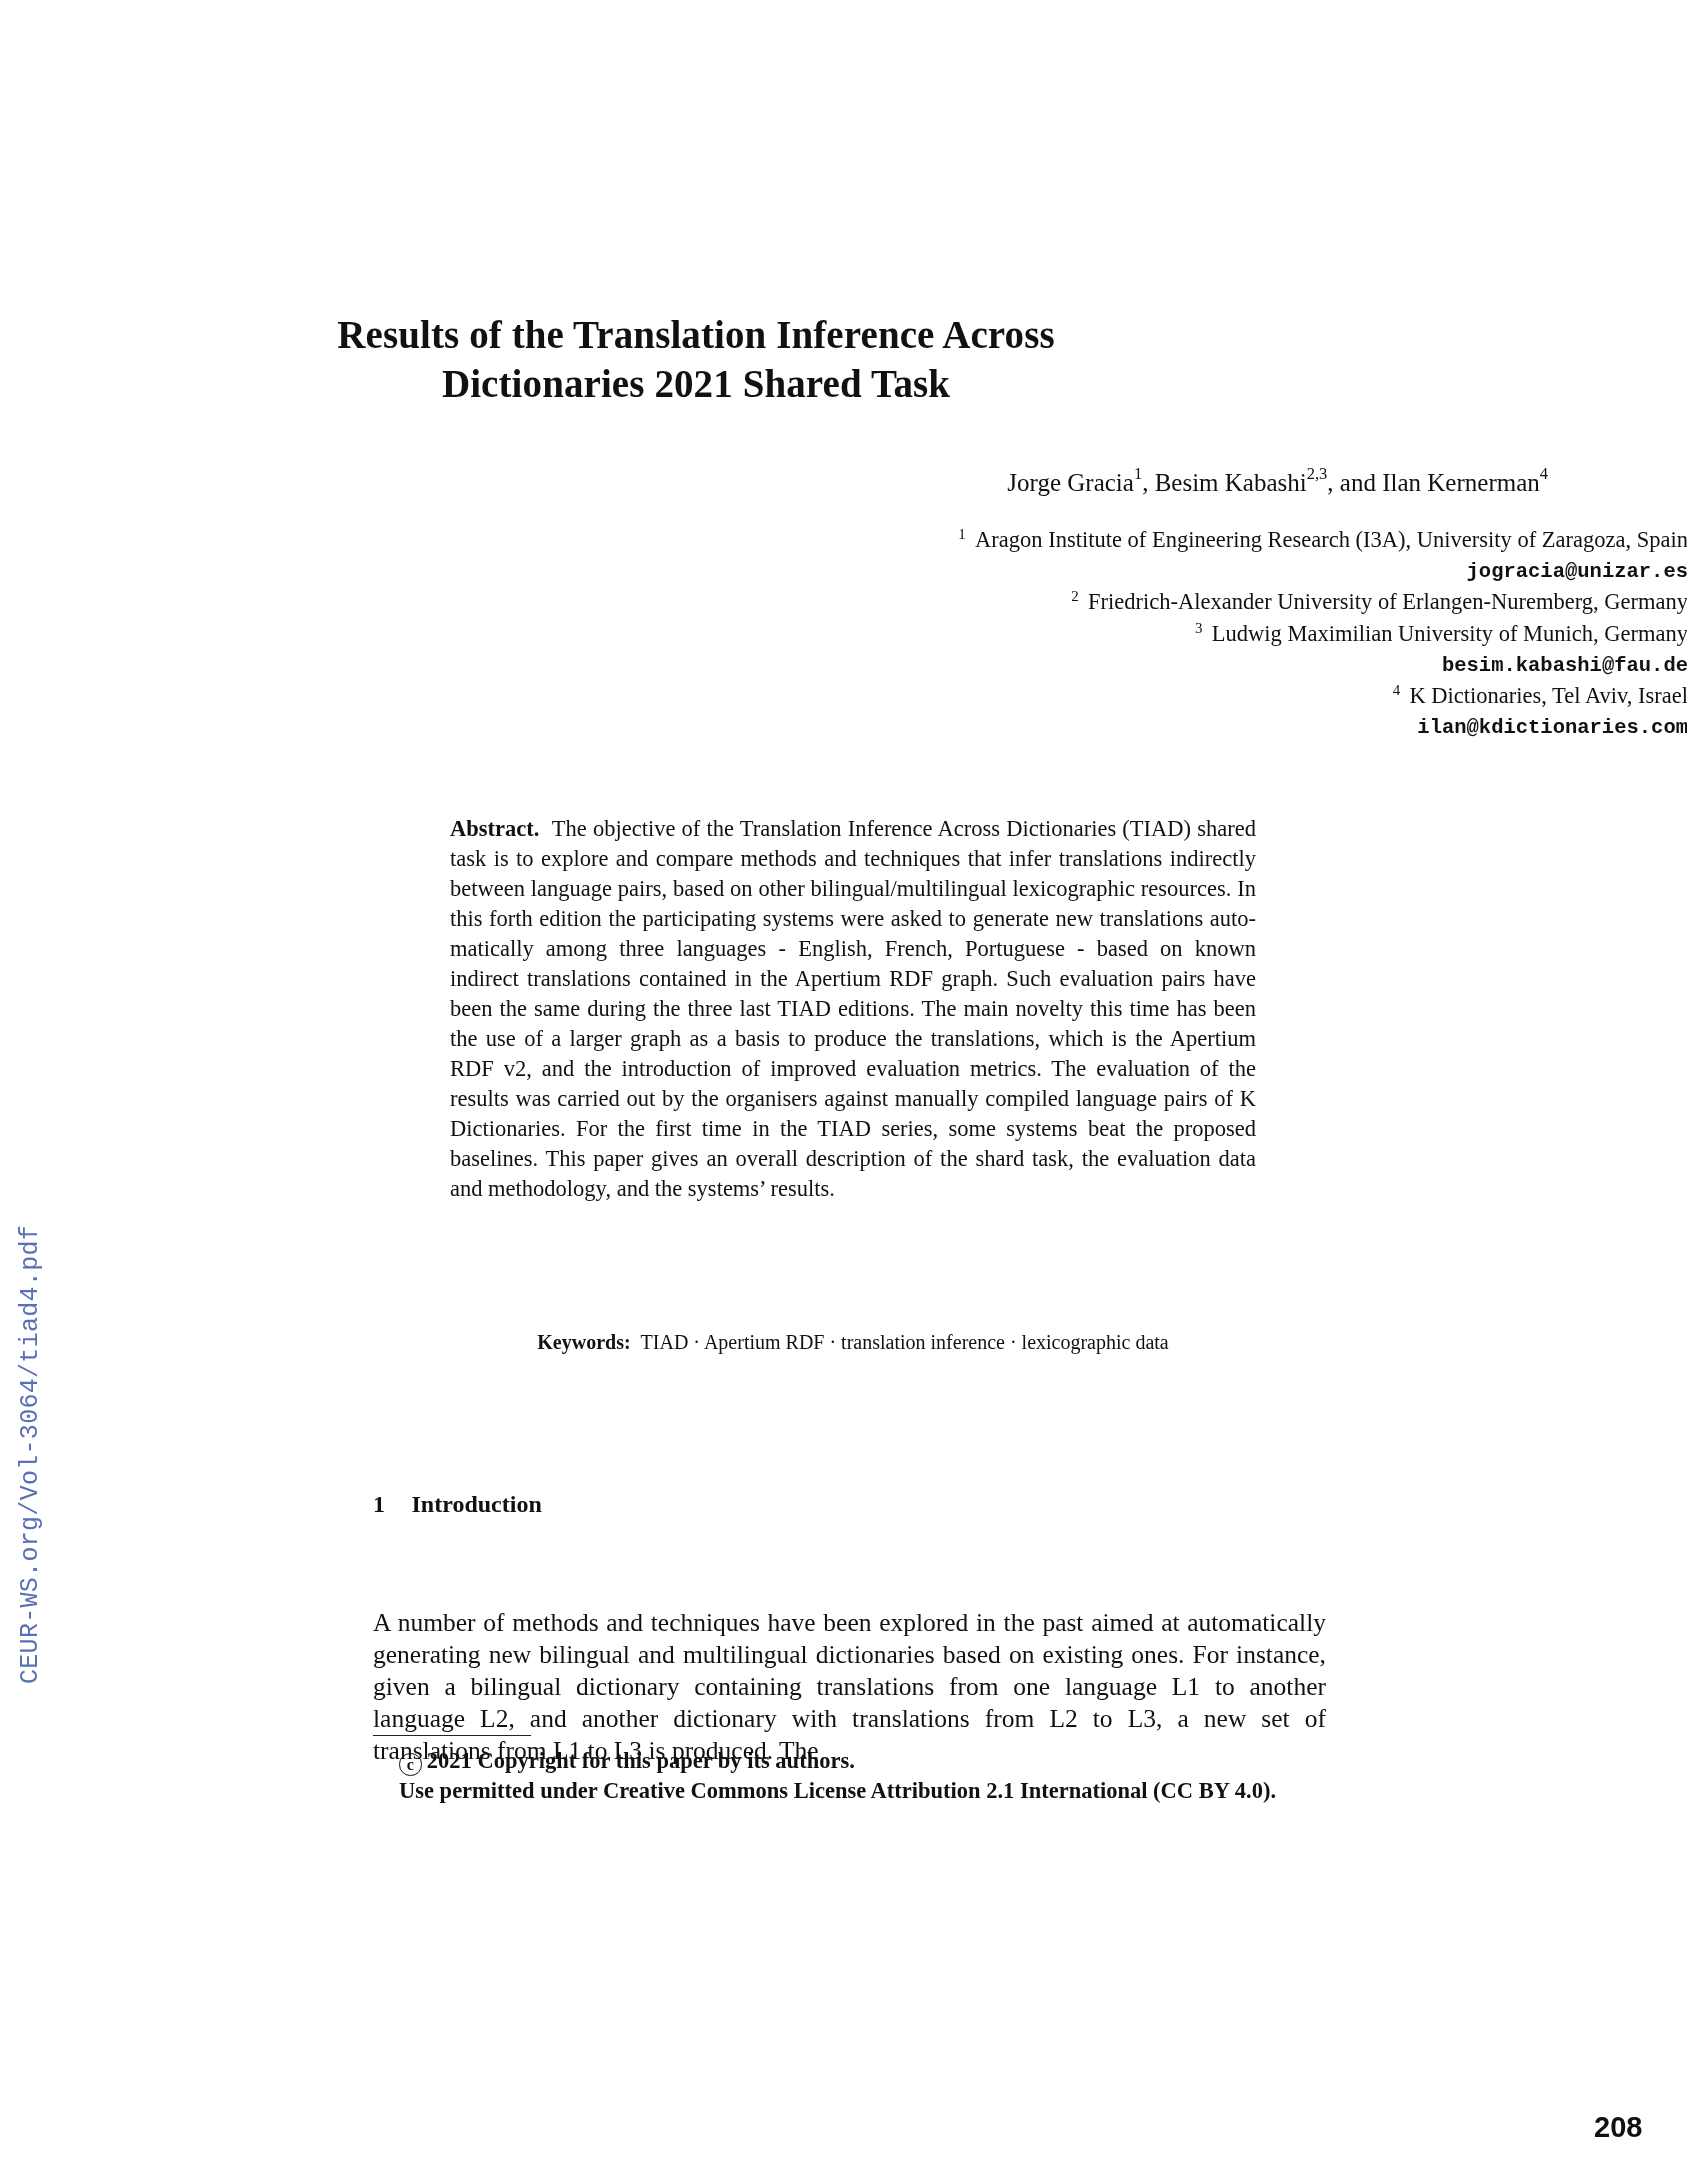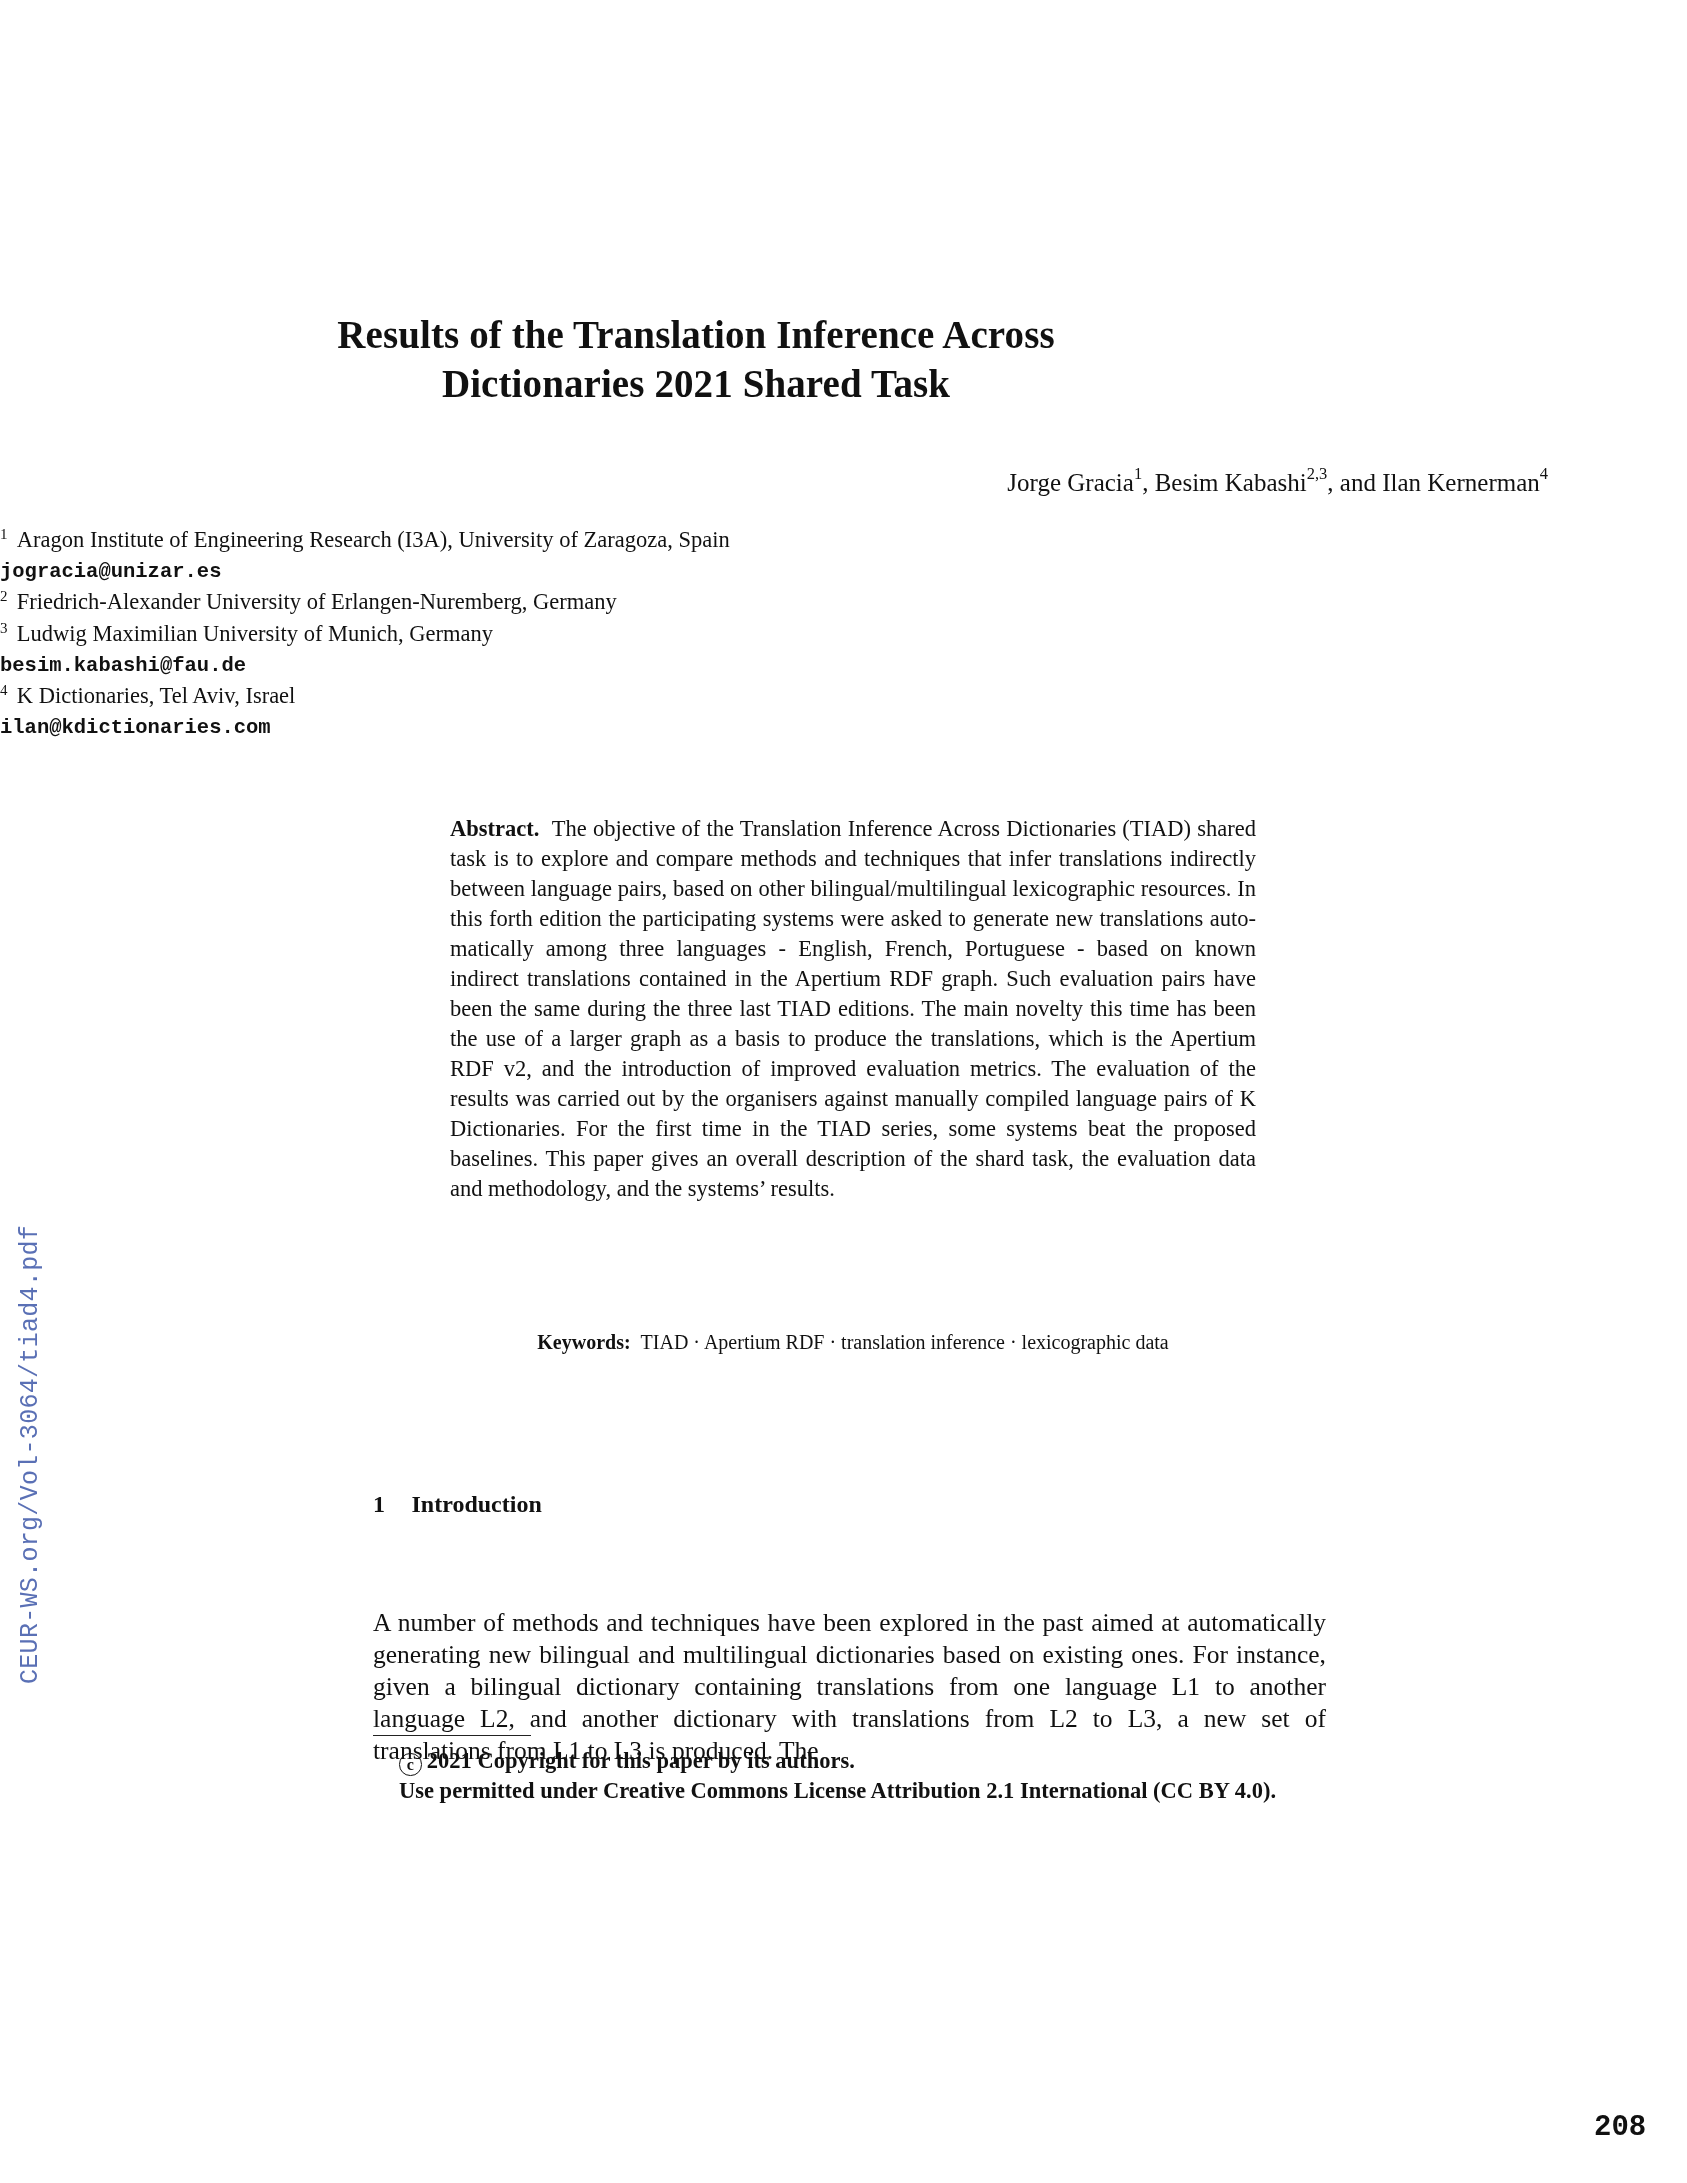--- a/index.html
+++ b/index.html
@@ -39,21 +39,21 @@
       font-size: 16.5px;
       line-height: 0;
       position: relative;
       top: -2.6px;
     }
     .affiliations {
       position: absolute;
       left: 0;
       width: 1688px;
       top: 525px;
-      text-align: left;
+      text-align: right;
       font-size: 22.5px;
       line-height: 30px;
     }
     .affil-line, .email-line {
       display: block;
       white-space: nowrap;
     }
     .email-line {
       font-family: Liberation Mono, monospace;
       font-size: 20.5px;
@@ -150,21 +150,21 @@
       font-family: "Liberation Mono", "DejaVu Sans Mono", monospace;
       font-size: 25px;
       color: #5a70b5;
       white-space: nowrap;
       letter-spacing: 0.3px;
     }
     .page-number {
       position: absolute;
       left: 1594px;
       top: 2111px;
-      font-family: Liberation Mono, monospace;
+      font-family: Liberation Sans, sans-serif;
       font-weight: bold;
       font-size: 29px;
       line-height: 33px;
     }
   </style>
 </head>
 <body>
 
 <div class="side-url">CEUR-WS.org/Vol-3064/tiad4.pdf</div>
 

